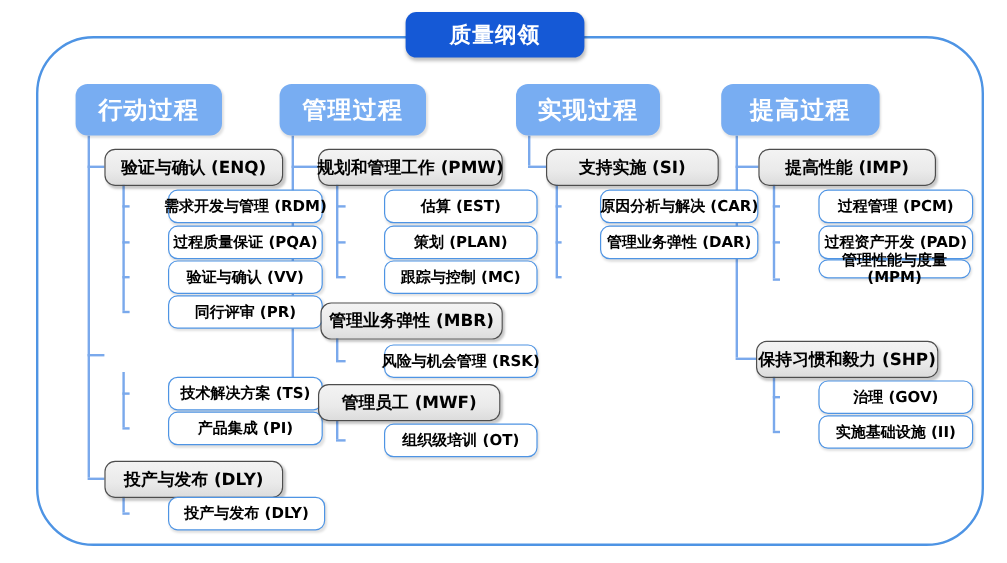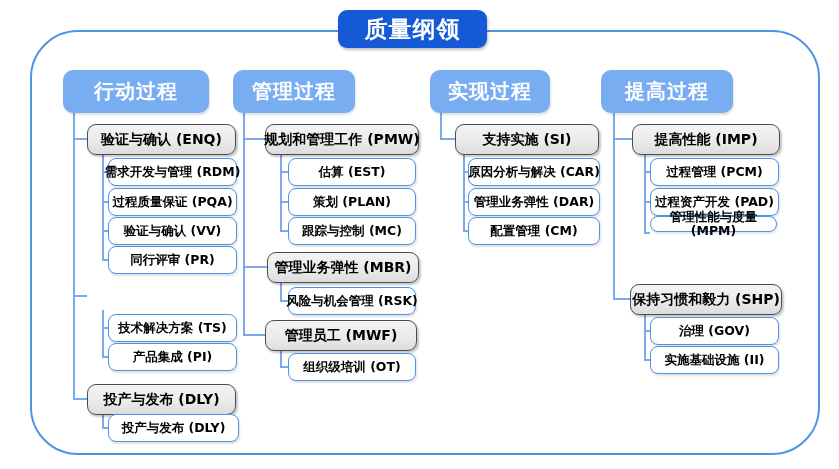--- a/index.html
+++ b/index.html
@@ -14,21 +14,21 @@
   .stage{
     position:relative;width:839px;height:469px;background:#ffffff;overflow:hidden;
     font-family:"DejaVu Sans","Liberation Sans",sans-serif;
   }
   .outer{
     position:absolute;left:30px;top:30px;width:786px;height:421px;
     border:2px solid var(--blue-border);border-radius:48px;background:transparent;
   }
   .title{
     position:absolute;left:338px;top:10px;width:149px;height:38px;z-index:3;
-    background:var(--title-bg);border-radius:9px;color:#ffffff;font-weight:bold;font-size:23px;
+    background:var(--title-bg);border-radius:9px;color:#ffffff;font-weight:bold;font-size:18px;
     display:flex;align-items:center;justify-content:center;letter-spacing:1px;
     box-shadow:1px 2px 3px rgba(0,0,0,0.25);
   }
   .col-header{
     position:absolute;height:43px;z-index:2;
     background:var(--header-bg);border-radius:10px;color:#ffffff;font-weight:bold;font-size:20px;
     display:flex;align-items:center;justify-content:center;letter-spacing:1px;
     box-shadow:1px 2px 2px rgba(0,0,0,0.12);
   }
   .gray-box{
@@ -38,34 +38,35 @@
     color:#000;font-weight:bold;font-size:14px;white-space:nowrap;
     display:flex;align-items:center;justify-content:center;
     box-shadow:1.5px 2px 2px rgba(0,0,0,0.22);
   }
   .white-box{
     position:absolute;height:26px;z-index:2;
     background:#ffffff;border:1.5px solid var(--blue-border);border-radius:8px;
     color:#000;font-weight:bold;font-size:12.5px;white-space:nowrap;
     display:flex;align-items:center;justify-content:center;text-align:center;
     box-shadow:1px 1.5px 2px rgba(0,0,0,0.12);
+    margin-left:32px;
   }
   .white-box.wrap{white-space:normal;line-height:1.15;height:16px;padding:4px 4px;box-sizing:border-box;}
   .vline{position:absolute;width:1.5px;background:var(--line);z-index:1;}
   .hline{position:absolute;height:1.5px;background:var(--line);z-index:1;}
 </style>
 </head>
 <body>
 
 <div class="stage">
 
   <div class="outer"></div>
   <div class="title">质量纲领</div>
 
-  <div class="col-header" style="left:63px;top:70px;width:146px">行动过程</div>
+  <div class="col-header" style="left:63px;top:70px;width:122px">行动过程</div>
   <div class="col-header" style="left:233px;top:70px;width:122px">管理过程</div>
   <div class="col-header" style="left:430px;top:70px;width:120px">实现过程</div>
   <div class="col-header" style="left:601px;top:70px;width:132px">提高过程</div>
 
   <div class="gray-box" style="left:87px;top:124px;width:147px">验证与确认 (ENQ)</div>
   <div class="white-box" style="left:108px;top:158px;width:127px">需求开发与管理 (RDM)</div>
   <div class="white-box" style="left:108px;top:188px;width:127px">过程质量保证 (PQA)</div>
   <div class="white-box" style="left:108px;top:217px;width:127px">验证与确认 (VV)</div>
   <div class="white-box" style="left:108px;top:246px;width:127px">同行评审 (PR)</div>
   <div class="white-box" style="left:108px;top:314px;width:127px">技术解决方案 (TS)</div>
@@ -106,21 +107,20 @@
   <div class="hline" style="left:280px;top:201px;width:8px"></div>
   <div class="hline" style="left:280px;top:230px;width:8px"></div>
   <div class="vline" style="left:280px;top:281px;height:19px"></div>
   <div class="hline" style="left:280px;top:300px;width:8px"></div>
   <div class="vline" style="left:280px;top:349px;height:17px"></div>
   <div class="hline" style="left:280px;top:366px;width:8px"></div>
 
   <div class="gray-box" style="left:455px;top:124px;width:142px">支持实施 (SI)</div>
   <div class="white-box" style="left:468px;top:158px;width:130px">原因分析与解决 (CAR)</div>
   <div class="white-box" style="left:468px;top:188px;width:130px">管理业务弹性 (DAR)</div>
-  <div class="white-box" style="left:468px;top:217px;width:130px">配置管理 (CM)</div>
 
   <div class="vline" style="left:440px;top:113px;height:25px"></div>
   <div class="hline" style="left:440px;top:138px;width:15px"></div>
   <div class="vline" style="left:463px;top:153px;height:77px"></div>
   <div class="hline" style="left:463px;top:171px;width:5px"></div>
   <div class="hline" style="left:463px;top:201px;width:5px"></div>
   <div class="hline" style="left:463px;top:230px;width:5px"></div>
 
   <div class="gray-box" style="left:632px;top:124px;width:146px">提高性能 (IMP)</div>
   <div class="white-box" style="left:650px;top:158px;width:127px">过程管理 (PCM)</div>

